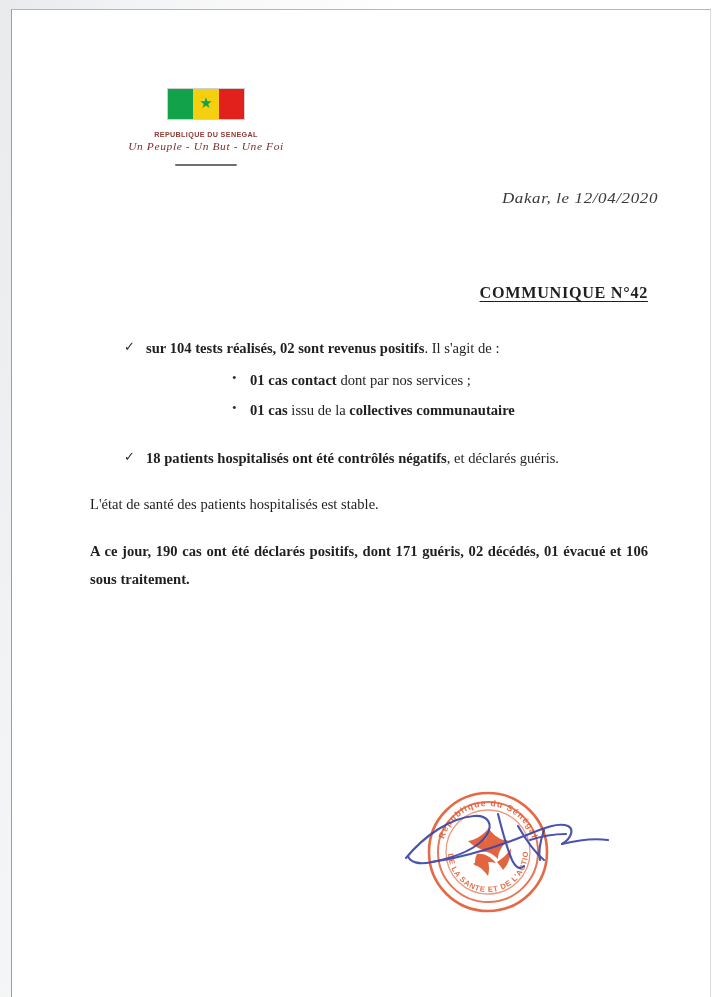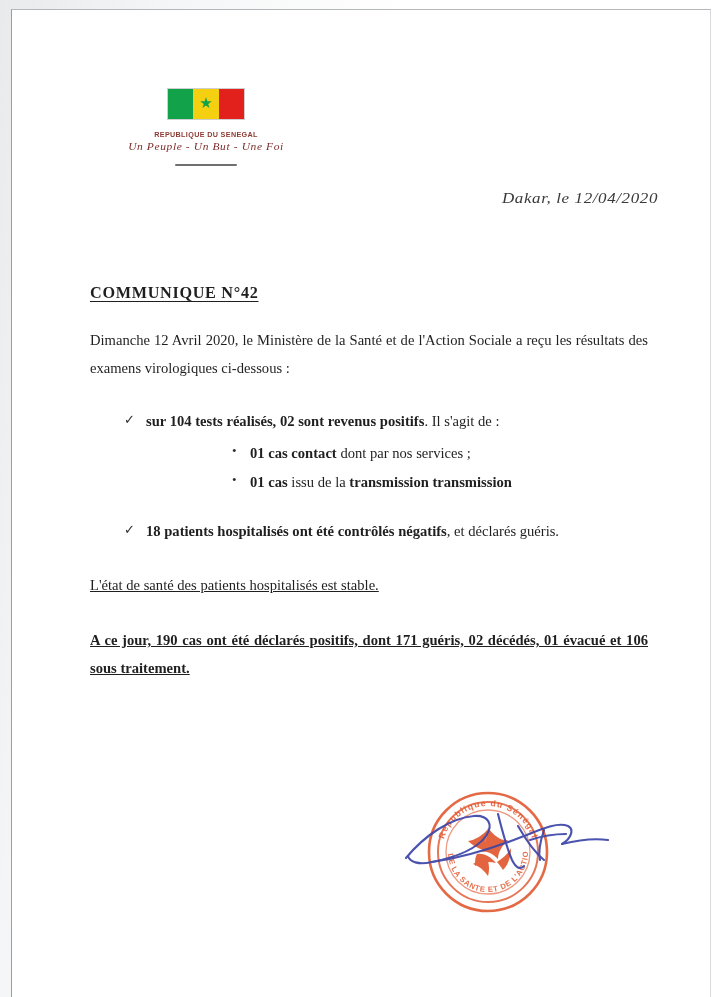--- a/index.html
+++ b/index.html
@@ -156,34 +156,34 @@
 
   
   .doc-body {
     position: relative;
     padding: 0 62px 0 78px;
     color: #1f1f1f;
     font-size: 14.6px;
     line-height: 1.95;
   }
   .doc-title {
-    text-align: left;
+    text-align: right;
     font-weight: bold;
     font-size: 16.2px;
     letter-spacing: 0.7px;
     text-decoration: underline;
     text-underline-offset: 3px;
     margin: 18px 0 16px 0;
   }
   p.para {
     margin: 0 0 6px 0;
     text-align: justify;
     text-justify: inter-word;
   }
-  p.para.spaced { margin-top: 26px; text-decoration: underline; }
+  p.para.spaced { margin-top: 18px; }
   .b { font-weight: bold; }
 
   ul.check-list {
     list-style: none;
     margin: 24px 0 0 0;
     padding: 0 0 0 34px;
   }
   ul.check-list > li {
     position: relative;
     padding-left: 22px;
@@ -265,35 +265,34 @@
         </div>
 
 
         <div class="date-line">Dakar, le 12/04/2020</div>
       </div>
 
       <div class="doc-body">
 
         <div class="doc-title">COMMUNIQUE N°42</div>
 
-        <p class="para">Dimanche 12 Avril 2020, le Ministère de la Santé et de l'Action Sociale a reçu les résultats des examens virologiques ci-dessous :</p>
 
         <ul class="check-list">
           <li>
             <span class="tick">✓</span>
             <span class="b">sur 104 tests réalisés, 02 sont revenus positifs</span><span>. Il s'agit de :</span>
 
             <ul class="dot-list">
               <li>
                 <span class="dot">•</span>
                 <span class="b">01 cas contact</span><span> dont par nos services ;</span><span class="b"></span>
               </li>
               <li>
                 <span class="dot">•</span>
-                <span class="b">01 cas</span><span> issu de la </span><span class="b">transmission transmission</span>
+                <span class="b">01 cas</span><span> issu de la </span><span class="b">collectives communautaire</span>
               </li>
             </ul>
           </li>
 
           <div class="gap-sm"></div>
 
           <li>
             <span class="tick">✓</span>
             <span class="b">18 patients hospitalisés ont été contrôlés négatifs</span><span>, et déclarés guéris.</span>
           </li>

